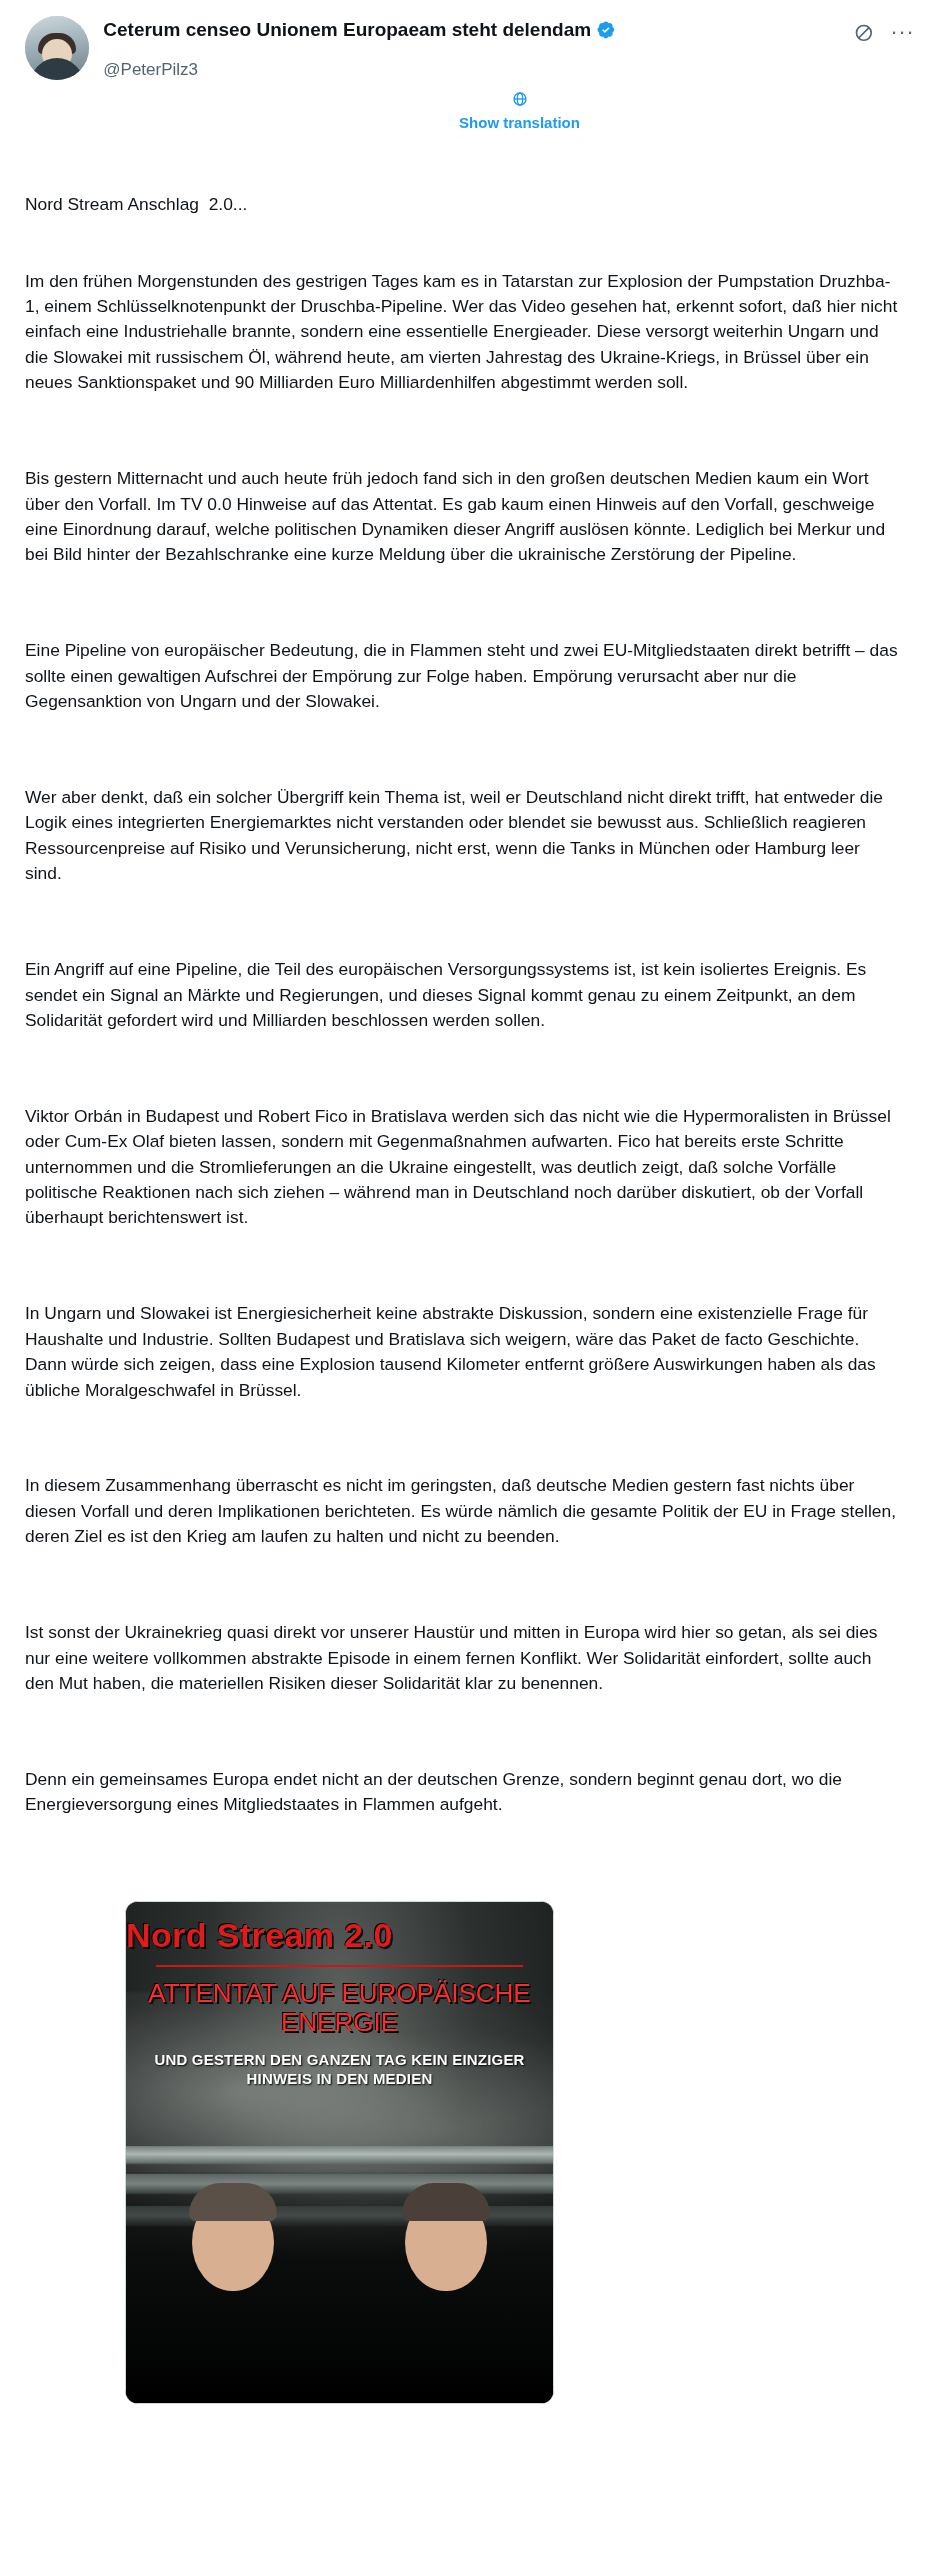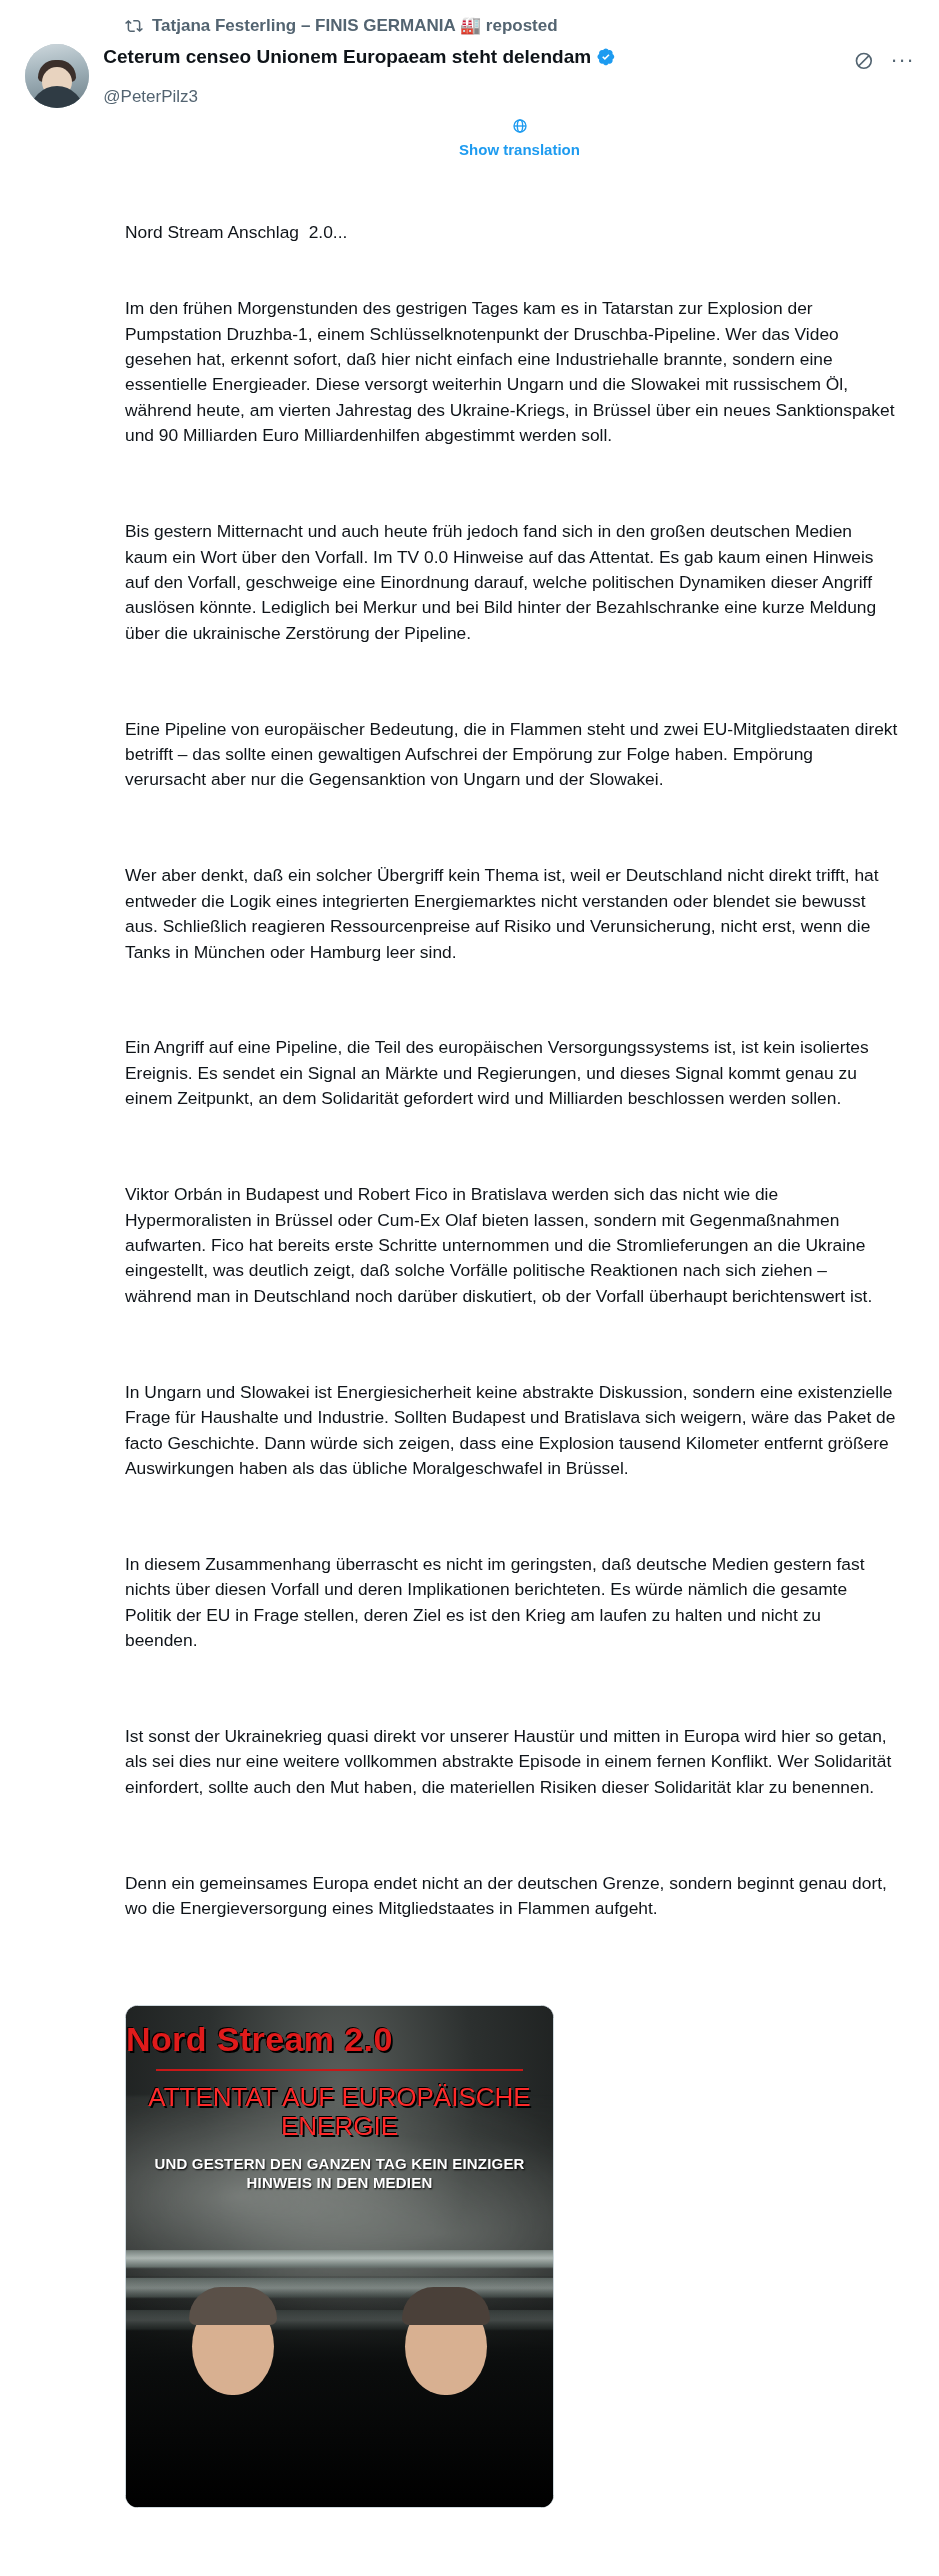--- a/index.html
+++ b/index.html
@@ -149,21 +149,20 @@
   }
   .globe svg { display: block; }
   .translate-link {
     color: #1d9bf0;
     font-size: 15px;
     font-weight: bold;
     cursor: pointer;
   }
   
   .body-text {
-    margin-left: 100px;
     margin-right: 16px;
     color: #0f1419;
     font-size: 17.4px;
     line-height: 1.46;
     white-space: pre-wrap;
     word-wrap: break-word;
   }
   .body-text p {
     margin: 0 0 19.7px 0;
   }
@@ -280,28 +279,20 @@
     background: #5a5048;
   }
   .face.right .hair { background: #4a4039; }
 </style>
 </head>
 <body>
 
 <div class="page">
   <div class="post">
 
-    <div class="repost-line">
-      <span class="repost-icon">
-        <svg viewBox="0 0 24 24" width="18" height="18" fill="currentColor">
-            <path d="M4.5 3.88l4.432 4.14-1.364 1.46L5.5 7.55V16c0 1.1.896 2 2 2H13v2H7.5c-2.209 0-4-1.79-4-4V7.55L1.432 9.48.068 8.02 4.5 3.88zM16.5 6H11V4h5.5c2.209 0 4 1.79 4 4v8.45l2.068-1.93 1.364 1.46-4.432 4.14-4.432-4.14 1.364-1.46 2.068 1.93V8c0-1.1-.896-2-2-2z"></path>
-          </svg>
-      </span>
-      <span class="repost-name">Tatjana Festerling – FINIS GERMANIA 🏭 reposted</span>
-    </div>
 
     <div class="head">
       <div class="avatar">
         <div class="av-sky"></div>
         <div class="av-hair"></div>
         <div class="av-face"></div>
         <div class="av-body"></div>
       </div>
 
       <div class="name-block">

